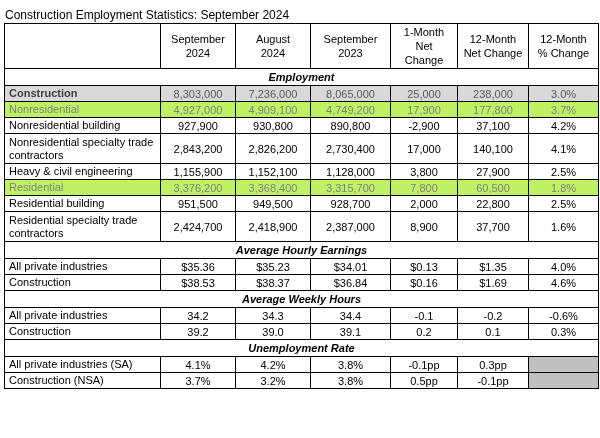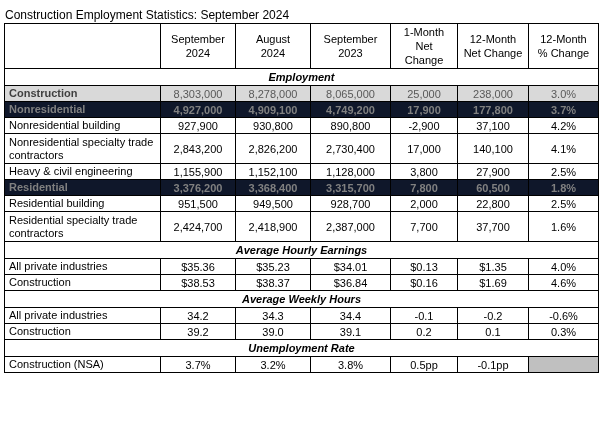--- a/index.html
+++ b/index.html
@@ -43,21 +43,21 @@
     font-weight: 700;
     font-style: italic;
     text-align: center;
     padding: 1px 2px;
   }
   td.label { text-align: left; line-height: 13px; }
   td.val   { text-align: center; }
   tr.row-total { background: #d9d9d9; }
   tr.row-total td.label { font-weight: 700; color: #3f3f3f; }
   tr.row-total td.val   { color: #595959; }
-  tr.row-sub { background: #0f172a; font-weight: bold; }
+  tr.row-sub { background: #bef264; }
   tr.row-sub td.label, tr.row-sub td.val { color: #808080; }
   td.na { background: #c0c0c0; }
 </style>
 </head>
 <body>
 
 <div class="page">
   <div class="title">Construction Employment Statistics: September 2024</div>
 
   <table class="stats">
@@ -100,21 +100,21 @@
       </tr>
     </thead>
     <tbody>
 
       <tr class="section-row">
         <td colspan="7">Employment</td>
       </tr>
       <tr class="r1 row-total">
         <td class="label">Construction</td>
         <td class="val">8,303,000</td>
-        <td class="val">8,278,000</td>
+        <td class="val">7,236,000</td>
         <td class="val">8,065,000</td>
         <td class="val">25,000</td>
         <td class="val">238,000</td>
         <td class="val">3.0%</td>
       </tr>
       <tr class="r1 row-sub">
         <td class="label">Nonresidential</td>
         <td class="val">4,927,000</td>
         <td class="val">4,909,100</td>
         <td class="val">4,749,200</td>
@@ -165,21 +165,21 @@
         <td class="val">928,700</td>
         <td class="val">2,000</td>
         <td class="val">22,800</td>
         <td class="val">2.5%</td>
       </tr>
       <tr class="r2">
         <td class="label">Residential specialty trade contractors</td>
         <td class="val">2,424,700</td>
         <td class="val">2,418,900</td>
         <td class="val">2,387,000</td>
-        <td class="val">7,700</td>
+        <td class="val">8,900</td>
         <td class="val">37,700</td>
         <td class="val">1.6%</td>
       </tr>
 
       <tr class="section-row">
         <td colspan="7">Average Hourly Earnings</td>
       </tr>
       <tr class="r1">
         <td class="label">All private industries</td>
         <td class="val">$35.36</td>
@@ -218,20 +218,29 @@
         <td class="val">39.1</td>
         <td class="val">0.2</td>
         <td class="val">0.1</td>
         <td class="val">0.3%</td>
       </tr>
 
       <tr class="section-row">
         <td colspan="7">Unemployment Rate</td>
       </tr>
       <tr class="r1">
+        <td class="label">All private industries (SA)</td>
+        <td class="val">4.1%</td>
+        <td class="val">4.2%</td>
+        <td class="val">3.8%</td>
+        <td class="val">-0.1pp</td>
+        <td class="val">0.3pp</td>
+        <td class="val na"></td>
+      </tr>
+      <tr class="r1">
         <td class="label">Construction (NSA)</td>
         <td class="val">3.7%</td>
         <td class="val">3.2%</td>
         <td class="val">3.8%</td>
         <td class="val">0.5pp</td>
         <td class="val">-0.1pp</td>
         <td class="val na"></td>
       </tr>
     </tbody>
   </table>

